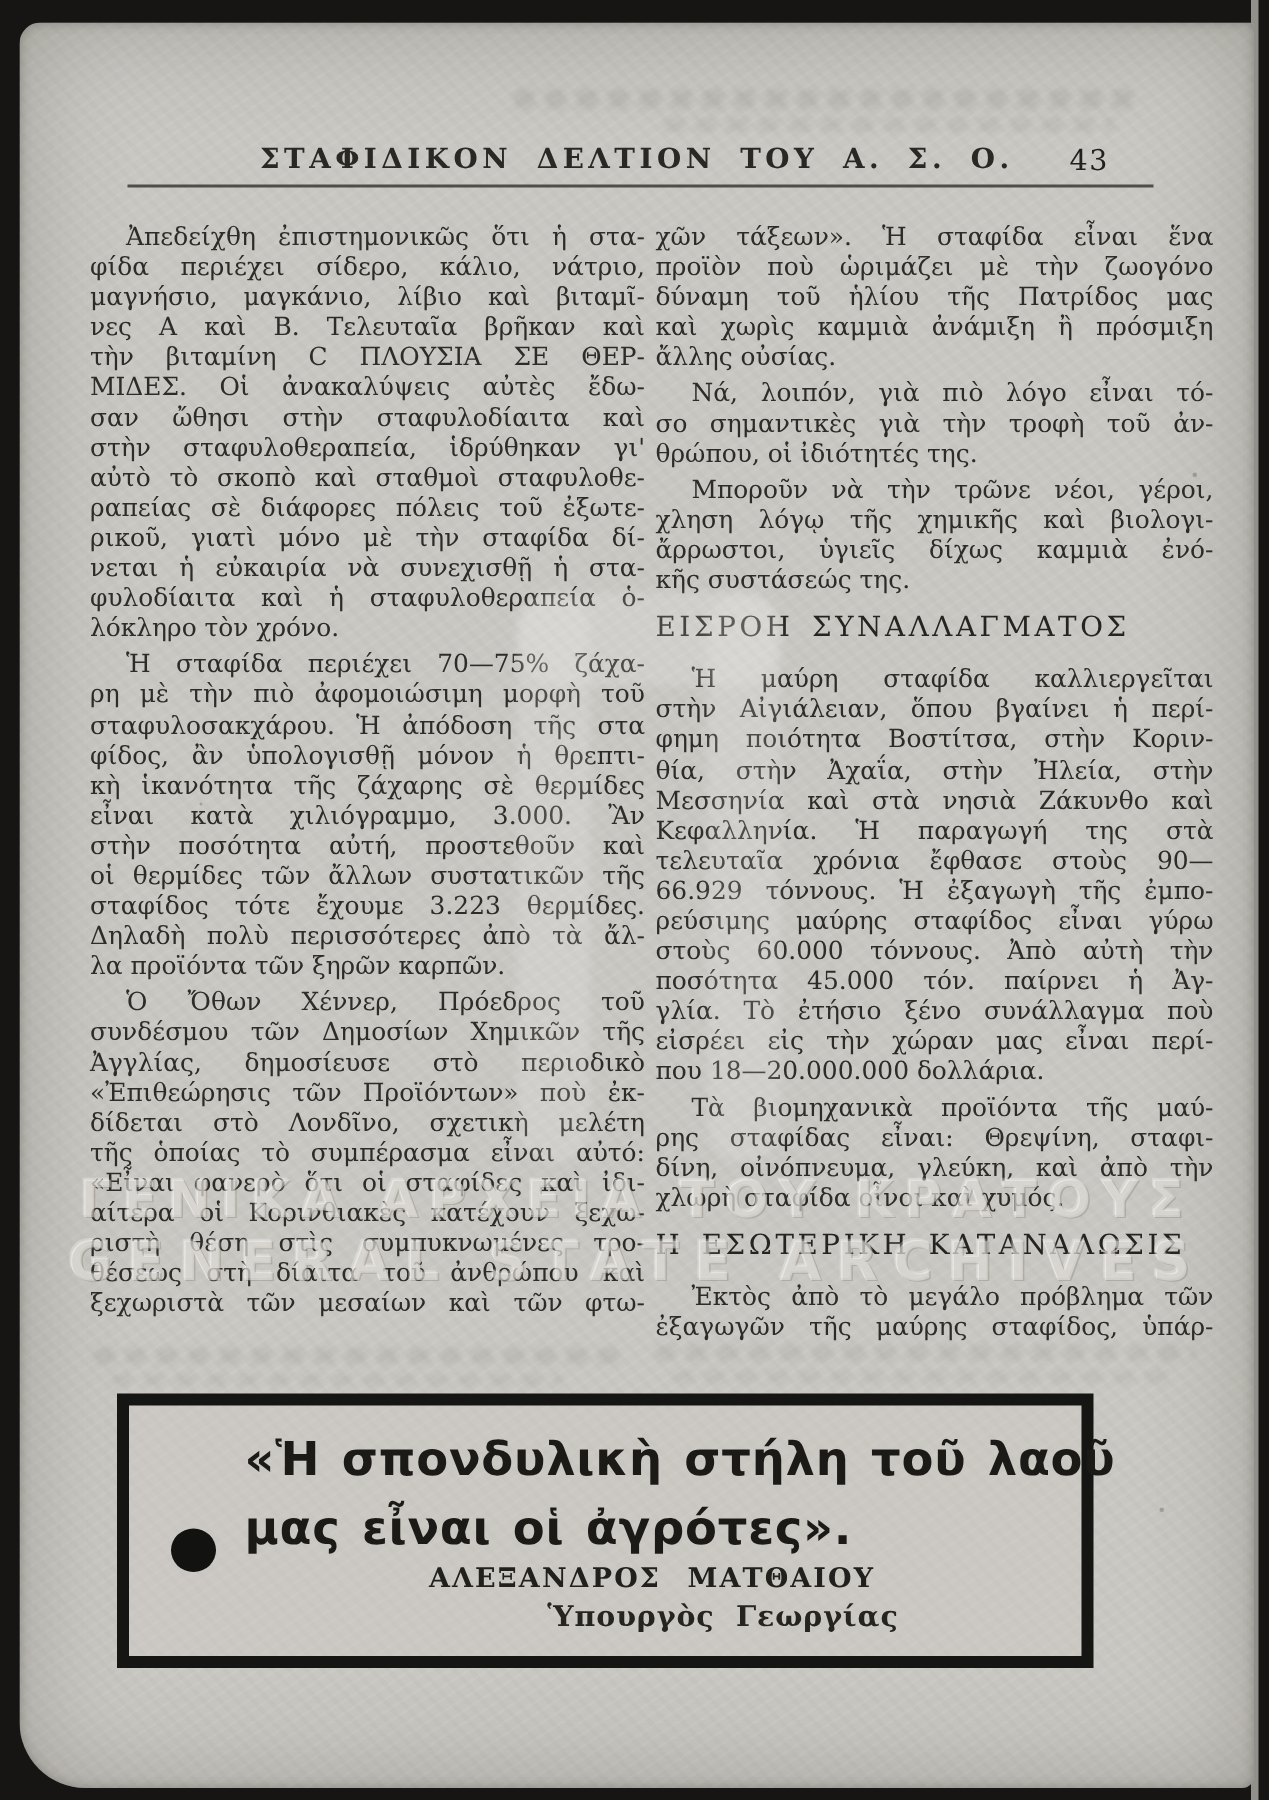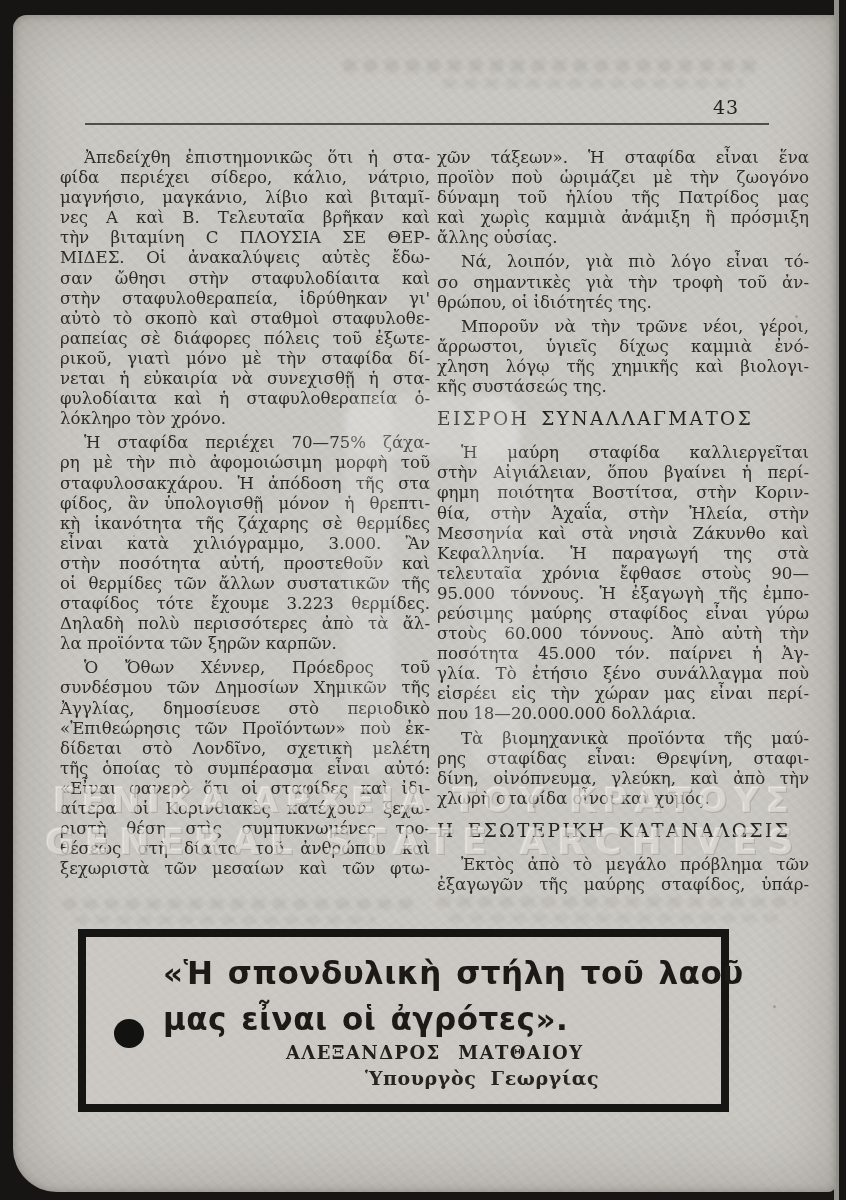--- a/index.html
+++ b/index.html
@@ -66,20 +66,21 @@
 </head>
 <body>
 
 <div class="film-strip"></div>
 
 <div class="paper">
 
   <div class="ghost" style="left:330px;top:45px;width:420px;height:12px;opacity:.55"></div>
   <div class="ghost" style="left:430px;top:64px;width:300px;height:9px;opacity:.4"></div>
 
+  <div class="page-header">ΣΤΑΦΙΔΙΚΟΝ  ΔΕΛΤΙΟΝ  ΤΟΥ  Α. Σ. Ο.</div>
   <div class="page-number">43</div>
   <div class="header-rule"></div>
 
   <div class="col col-left" id="col-left">
       <div class="para">
         <div class="ln first">Ἀπεδείχθη ἐπιστημονικῶς ὅτι ἡ στα-</div>
         <div class="ln">φίδα περιέχει σίδερο, κάλιο, νάτριο,</div>
         <div class="ln">μαγνήσιο, μαγκάνιο, λίβιο καὶ βιταμῖ-</div>
         <div class="ln">νες Α καὶ Β. Τελευταῖα βρῆκαν καὶ</div>
         <div class="ln">τὴν βιταμίνη C ΠΛΟΥΣΙΑ ΣΕ ΘΕΡ-</div>
@@ -128,34 +129,34 @@
         <div class="ln">καὶ χωρὶς καμμιὰ ἀνάμιξη ἢ πρόσμιξη</div>
         <div class="ln last">ἄλλης οὐσίας.</div>
       </div>
       <div class="para">
         <div class="ln first">Νά, λοιπόν, γιὰ πιὸ λόγο εἶναι τό-</div>
         <div class="ln">σο σημαντικὲς γιὰ τὴν τροφὴ τοῦ ἀν-</div>
         <div class="ln last">θρώπου, οἱ ἰδιότητές της.</div>
       </div>
       <div class="para">
         <div class="ln first">Μποροῦν νὰ τὴν τρῶνε νέοι, γέροι,</div>
+        <div class="ln">χληση λόγῳ τῆς χημικῆς καὶ βιολογι-</div>
         <div class="ln">ἄρρωστοι, ὑγιεῖς δίχως καμμιὰ ἐνό-</div>
-        <div class="ln">χληση λόγῳ τῆς χημικῆς καὶ βιολογι-</div>
         <div class="ln last">κῆς συστάσεώς της.</div>
       </div>
       <div class="col-heading">ΕΙΣΡΟΗ ΣΥΝΑΛΛΑΓΜΑΤΟΣ</div>
       <div class="para">
         <div class="ln first">Ἡ μαύρη σταφίδα καλλιεργεῖται</div>
         <div class="ln">στὴν Αἰγιάλειαν, ὅπου βγαίνει ἡ περί-</div>
         <div class="ln">φημη ποιότητα Βοστίτσα, στὴν Κοριν-</div>
         <div class="ln">θία, στὴν Ἀχαΐα, στὴν Ἠλεία, στὴν</div>
         <div class="ln">Μεσσηνία καὶ στὰ νησιὰ Ζάκυνθο καὶ</div>
         <div class="ln">Κεφαλληνία. Ἡ παραγωγή της στὰ</div>
         <div class="ln">τελευταῖα χρόνια ἔφθασε στοὺς 90—</div>
-        <div class="ln">95.000 τόννους. Ἡ ἐξαγωγὴ τῆς ἐμπο-</div>
+        <div class="ln">66.929 τόννους. Ἡ ἐξαγωγὴ τῆς ἐμπο-</div>
         <div class="ln">ρεύσιμης μαύρης σταφίδος εἶναι γύρω</div>
         <div class="ln">στοὺς 60.000 τόννους. Ἀπὸ αὐτὴ τὴν</div>
         <div class="ln">ποσότητα 45.000 τόν. παίρνει ἡ Ἀγ-</div>
         <div class="ln">γλία. Τὸ ἐτήσιο ξένο συνάλλαγμα ποὺ</div>
         <div class="ln">εἰσρέει εἰς τὴν χώραν μας εἶναι περί-</div>
         <div class="ln last">που 18—20.000.000 δολλάρια.</div>
       </div>
       <div class="para">
         <div class="ln first">Τὰ βιομηχανικὰ προϊόντα τῆς μαύ-</div>
         <div class="ln">ρης σταφίδας εἶναι: Θρεψίνη, σταφι-</div>

